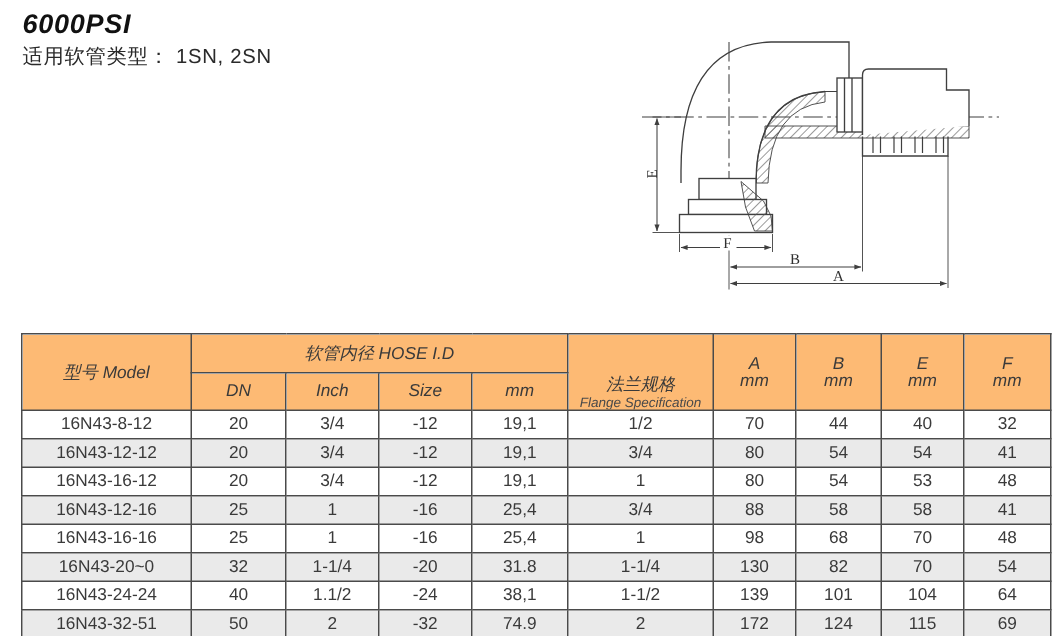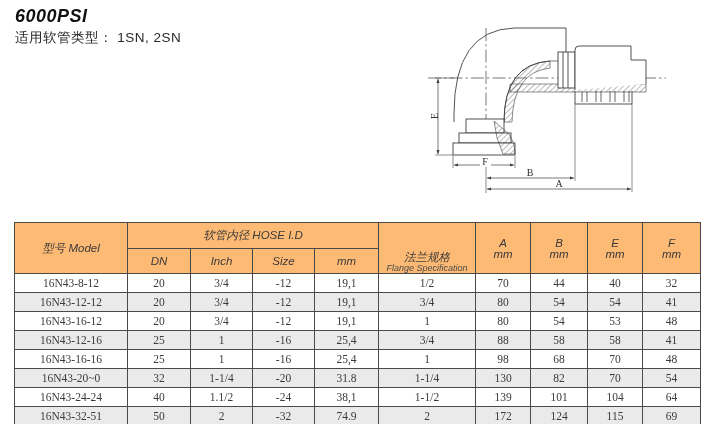--- a/index.html
+++ b/index.html
@@ -27,21 +27,21 @@
     font-size:11.5px;color:#3a3a3a;
   }
   table.spec th,table.spec td{
     border:1px solid #4a4a4a;
     text-align:center;vertical-align:middle;
     padding:0 2px;font-weight:normal;
     overflow:hidden;white-space:nowrap;
   }
   table.spec thead th{background:#fdba74;font-size:11.5px;font-style:italic;}
   table.spec thead tr{height:21px;}
-  table.spec tbody tr{height:19px;font-family:Liberation Serif, serif;}
+  table.spec tbody tr{height:19px;}
   table.spec tbody tr:nth-child(even) td{background:#eaeaea;}
   .flange-en{display:block;font-size:9px;line-height:9px;color:#4a4a4a;}
   .flange-zh{display:block;font-size:11.5px;line-height:13px;margin-top:28px;}
   .dim-letter{display:block;line-height:12px;}
   .dim-unit{display:block;line-height:11px;}
 </style>
 </head>
 <body>
 
 <div class="page-title">6000PSI</div>

